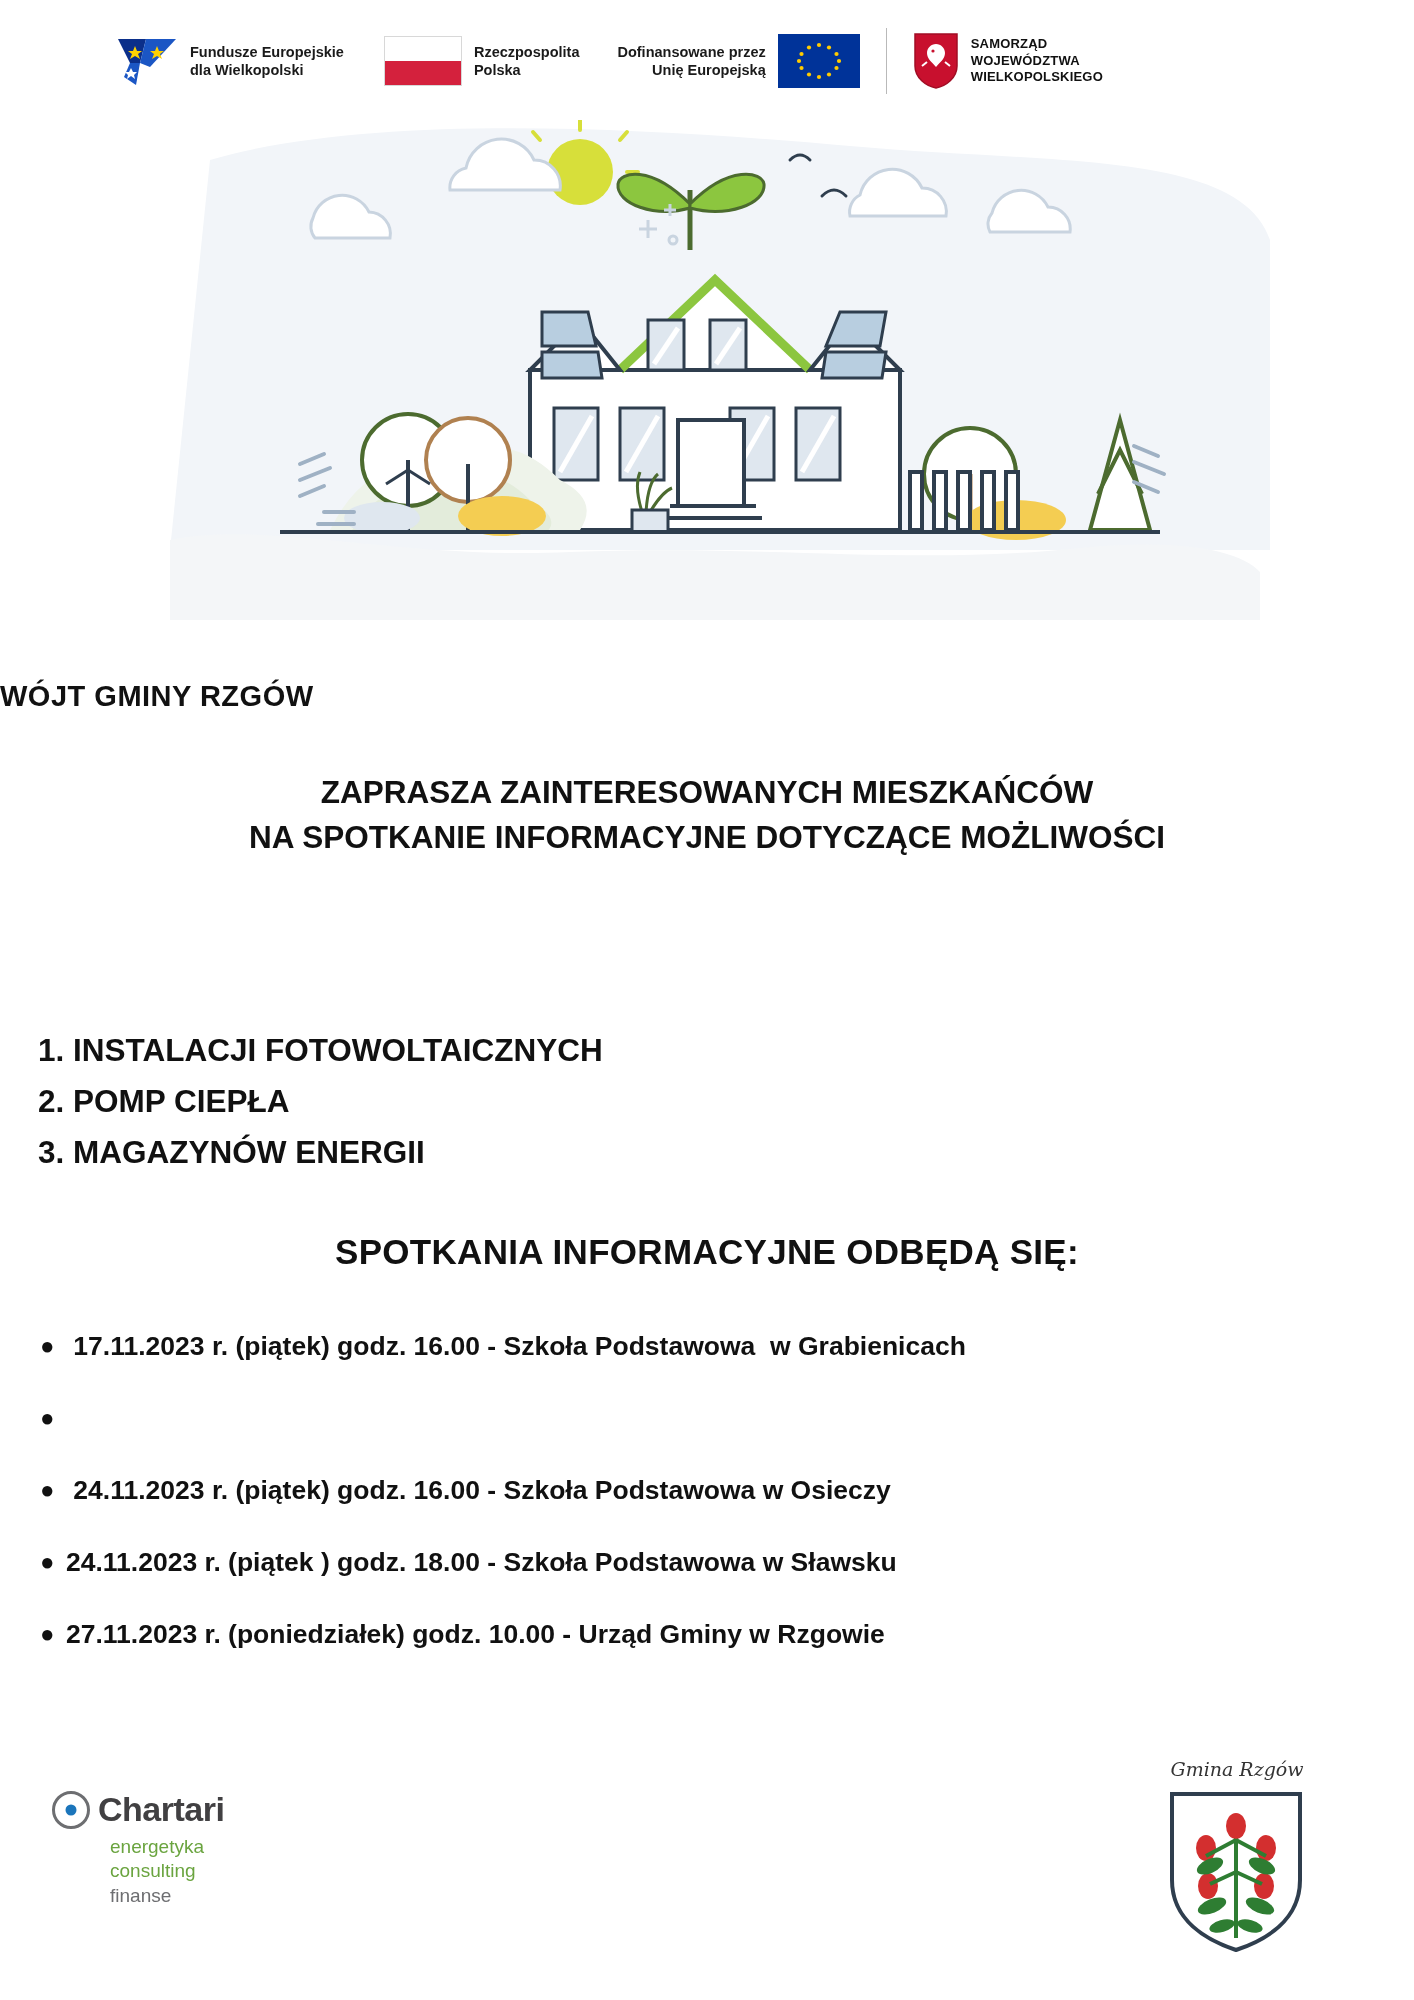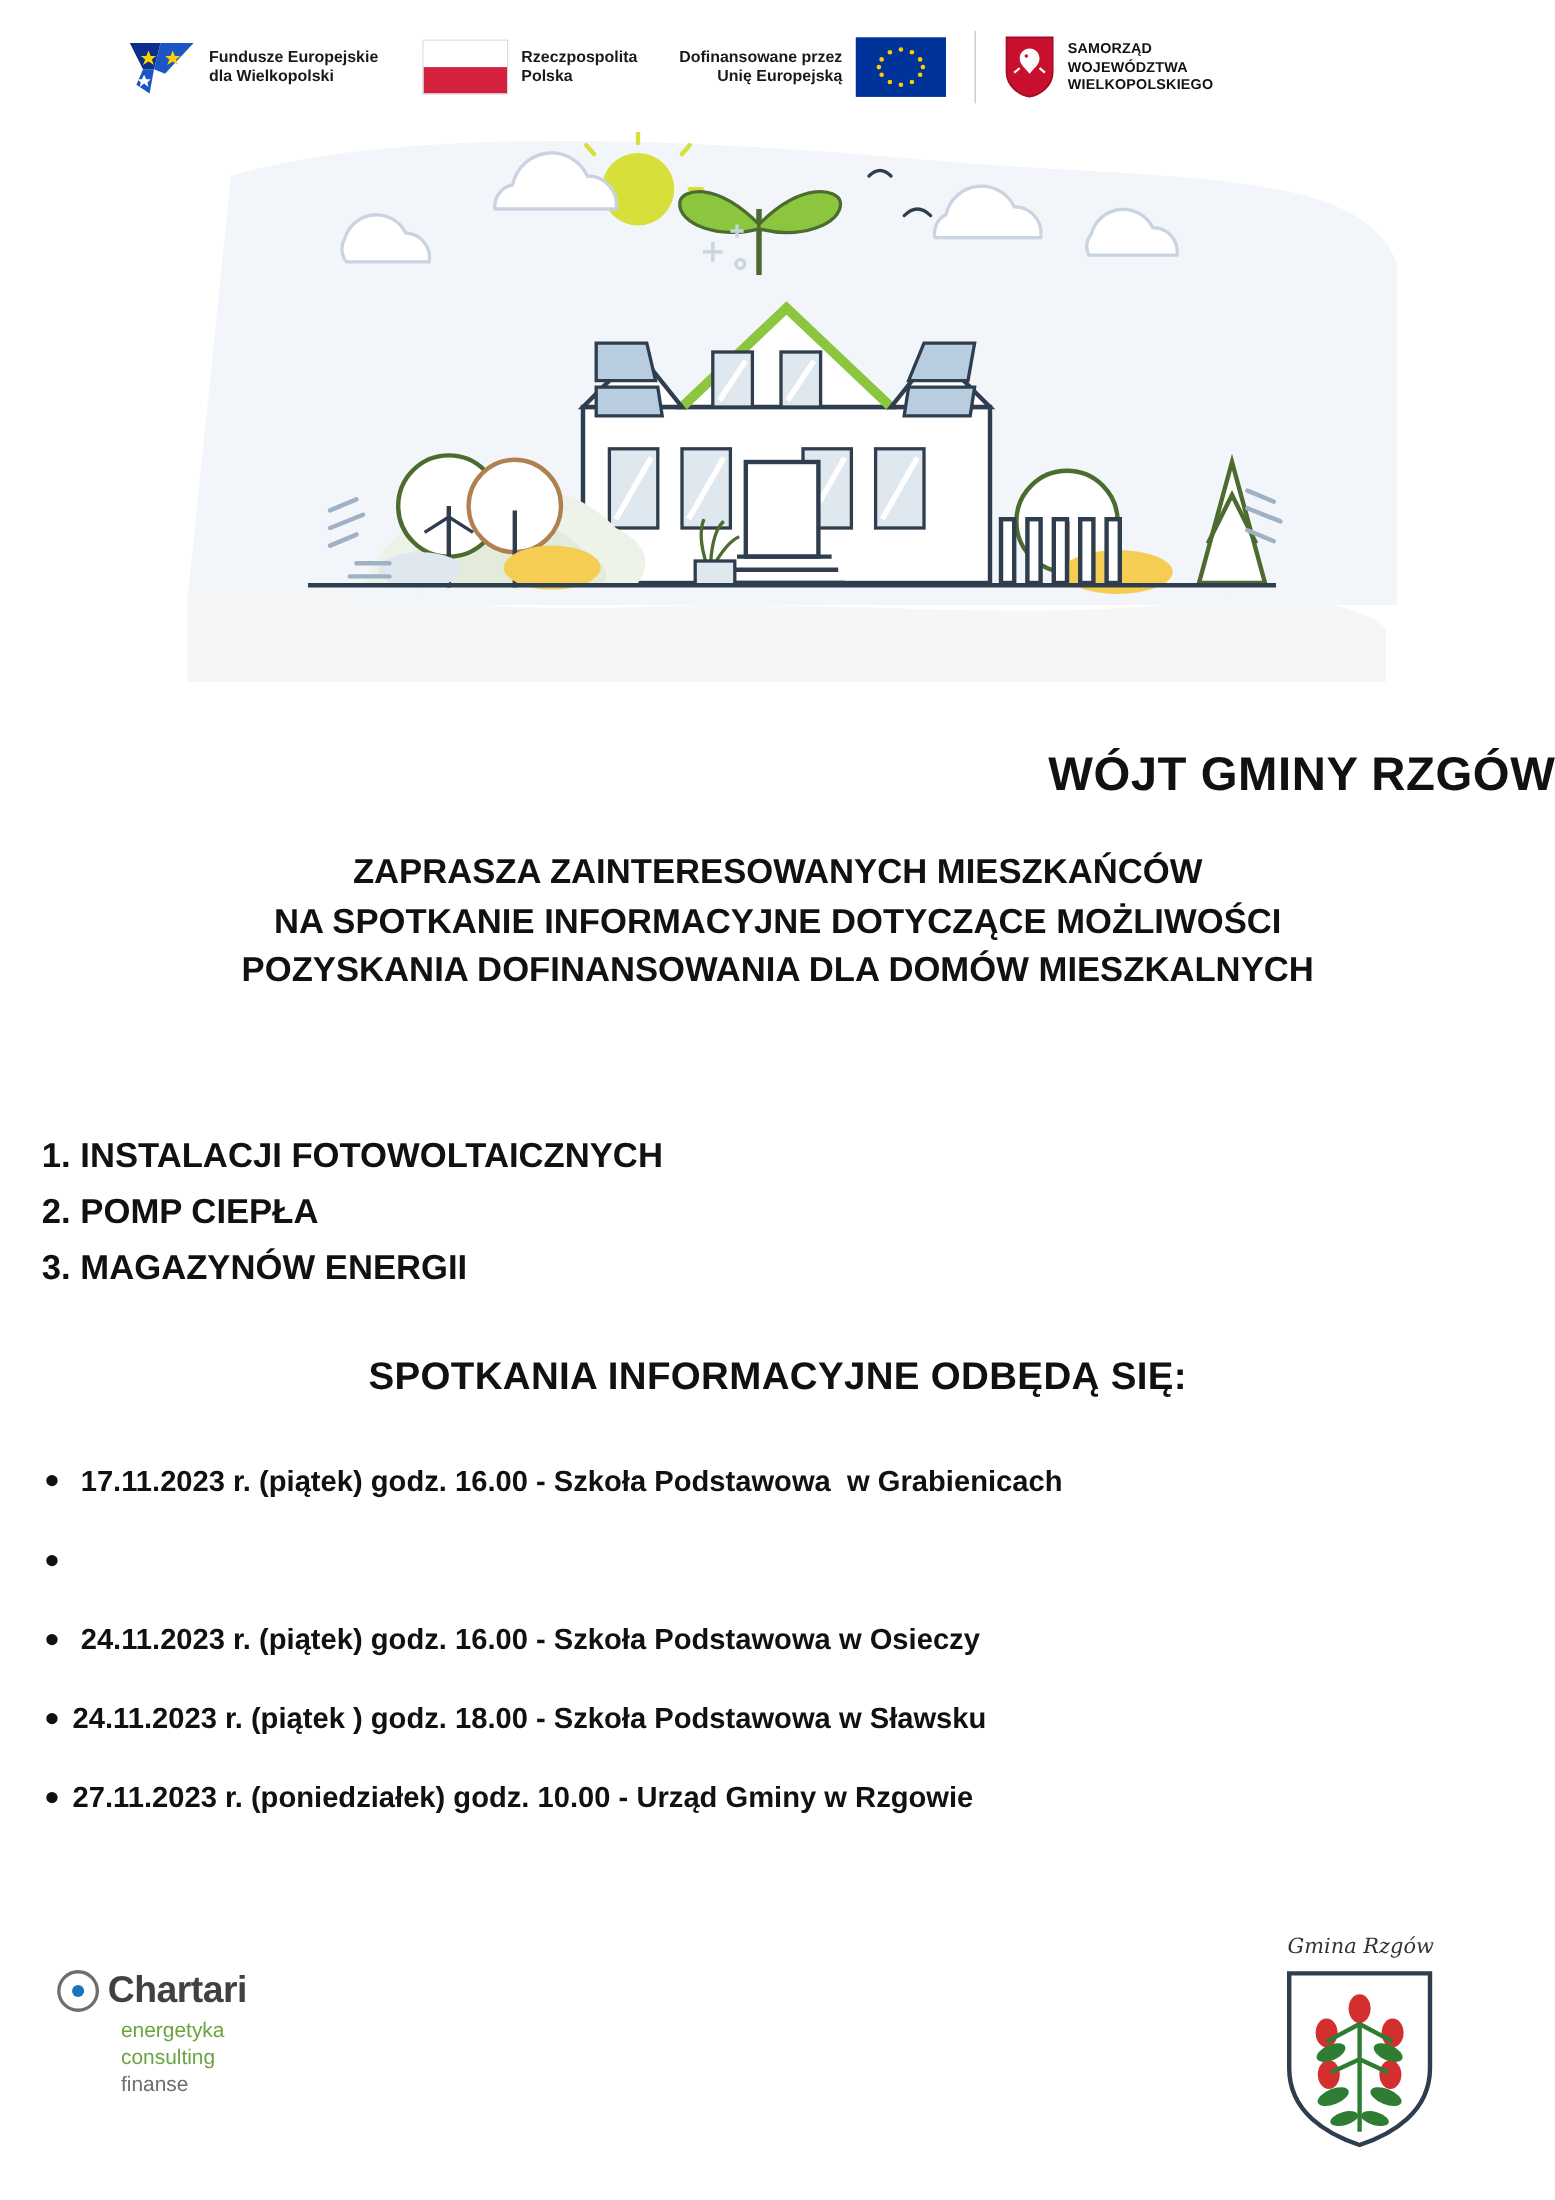--- a/index.html
+++ b/index.html
@@ -100,22 +100,22 @@
     width: 1130px;
     height: 540px;
   }
 
   
   .title {
     position: absolute;
     top: 680px;
     left: 0;
     width: 1414px;
-    text-align: right;
-    font-size: 43px;
+    text-align: left;
+    font-size: 29px;
     font-weight: bold;
     letter-spacing: .5px;
   }
   .invite {
     position: absolute;
     top: 770px;
     left: 0;
     width: 1414px;
     text-align: center;
     font-size: 31.5px;
@@ -413,21 +413,20 @@
       <path d="M174 392 h30 M168 404 h36"></path>
     </g>
   </svg>
 </div>
 
 <div class="title">WÓJT GMINY RZGÓW</div>
 
 <div class="invite">
   <div>ZAPRASZA ZAINTERESOWANYCH MIESZKAŃCÓW</div>
   <div>NA SPOTKANIE INFORMACYJNE DOTYCZĄCE MOŻLIWOŚCI</div>
-  <div>POZYSKANIA DOFINANSOWANIA DLA DOMÓW MIESZKALNYCH</div>
 </div>
 
 <div class="numbered">
   <div>1. INSTALACJI FOTOWOLTAICZNYCH</div>
   <div>2. POMP CIEPŁA</div>
   <div>3. MAGAZYNÓW ENERGII</div>
 </div>
 
 <div class="meetings-head">SPOTKANIA INFORMACYJNE ODBĘDĄ SIĘ:</div>
 

